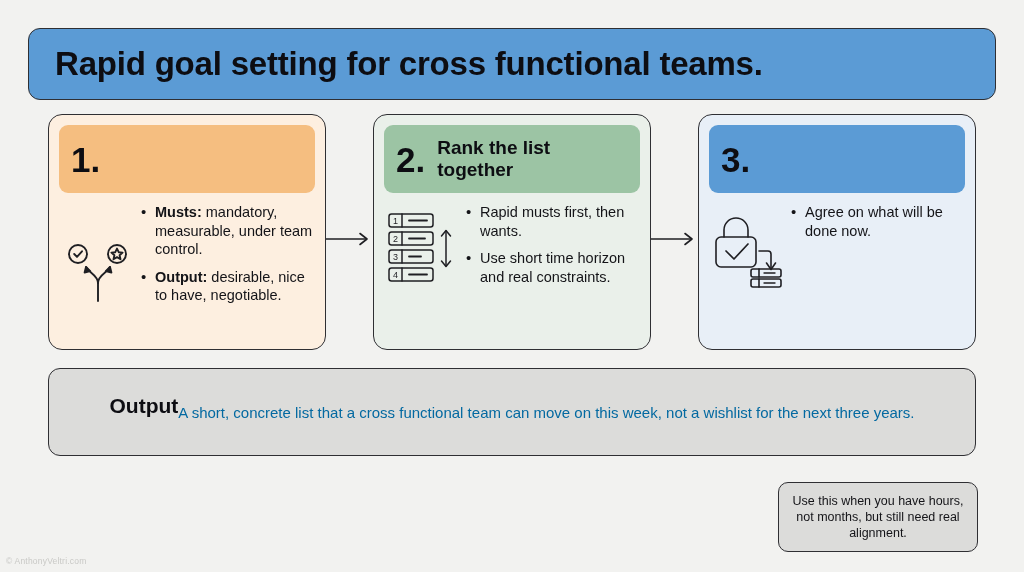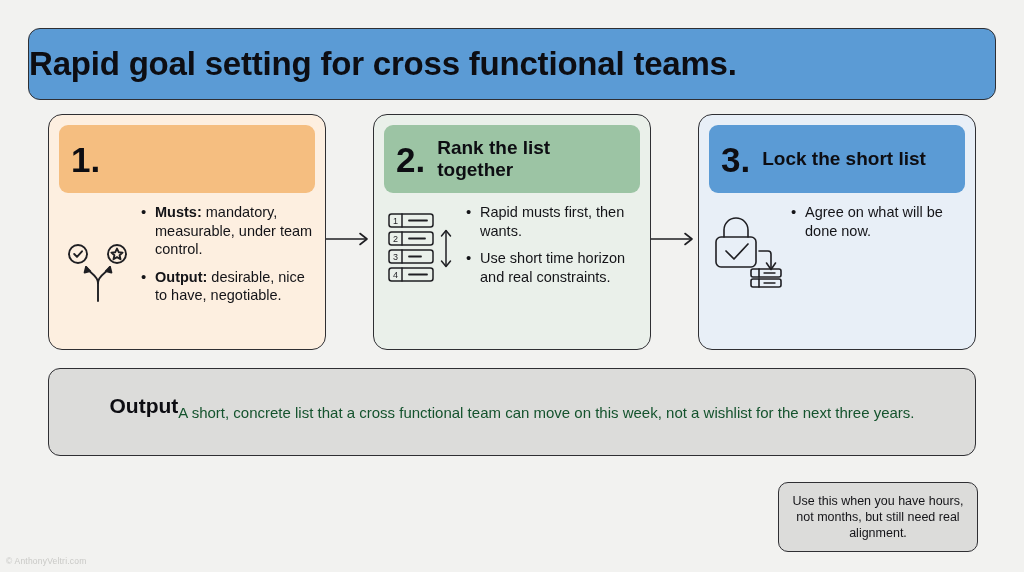--- a/index.html
+++ b/index.html
@@ -13,20 +13,21 @@
 
   
   .title-banner {
     position: absolute;
     left: 28px; top: 28px;
     width: 968px; height: 72px;
     background: #5b9bd5;
     border: 1.6px solid #2f2f33;
     border-radius: 12px;
     display: flex; align-items: center;
+    padding-left: 26px;
   }
   .title-text {
     font-size: 33px;
     font-weight: bold;
     color: #0d0d12;
     letter-spacing: -0.2px;
   }
 
   
   .cards {
@@ -130,21 +131,21 @@
     justify-content: center;
   }
   .output-title {
     font-size: 21px;
     font-weight: bold;
     color: #0d0d12;
     margin-bottom: 12px;
   }
   .output-desc {
     font-size: 15px;
-    color: #14532d;
+    color: #0369a1;
     text-align: center;
   }
 
   
   .note-box {
     position: absolute;
     left: 778px; top: 482px;
     width: 200px; height: 70px;
     background: #dcdcda;
     border: 1.5px solid #2f2f33;
@@ -264,21 +265,20 @@
         <g stroke="#1f1f23" stroke-width="1.6" fill="none">
           <line x1="0" y1="7" x2="40" y2="7"></line>
           <polyline points="34,1.5 41,7 34,12.5" stroke-linecap="round" stroke-linejoin="round"></polyline>
         </g>
       </svg>
     </div>
 
     <div class="card card-3">
       <div class="card-header head-3">
         <div class="card-num">3.</div>
-        <div class="card-title">Lock the short list</div>
       </div>
       <div class="card-body">
         <div class="card-icon icon-top">
           <svg width="74" height="80" viewBox="0 0 74 80">
             <g fill="none" stroke="#1f1f23" stroke-width="1.6" stroke-linecap="round" stroke-linejoin="round">
               <path d="M13 26 v-7 a12 12 0 0 1 24 0 v7"></path>
               <rect x="5" y="26" width="40" height="30" rx="5"></rect>
               <polyline points="15,40 23,48 37,33" stroke-width="1.7"></polyline>
               <path d="M48 40 h9 a3 3 0 0 1 3 3 v14"></path>
               <polyline points="55.5,52 60,58.5 64.5,52"></polyline>

